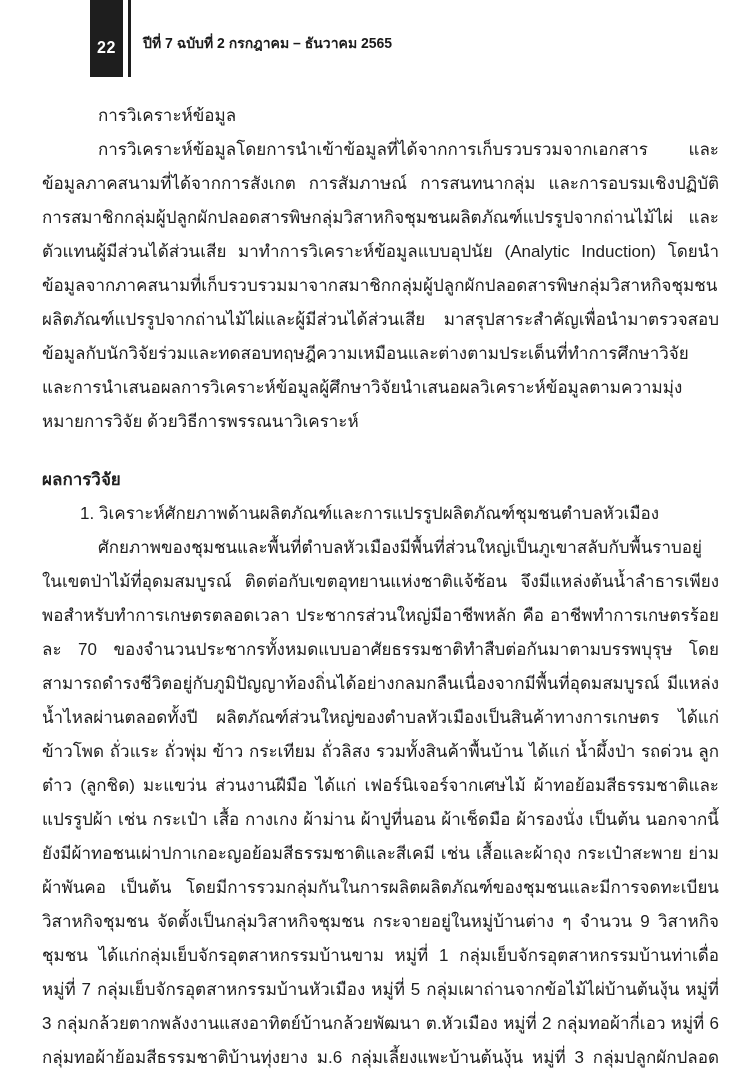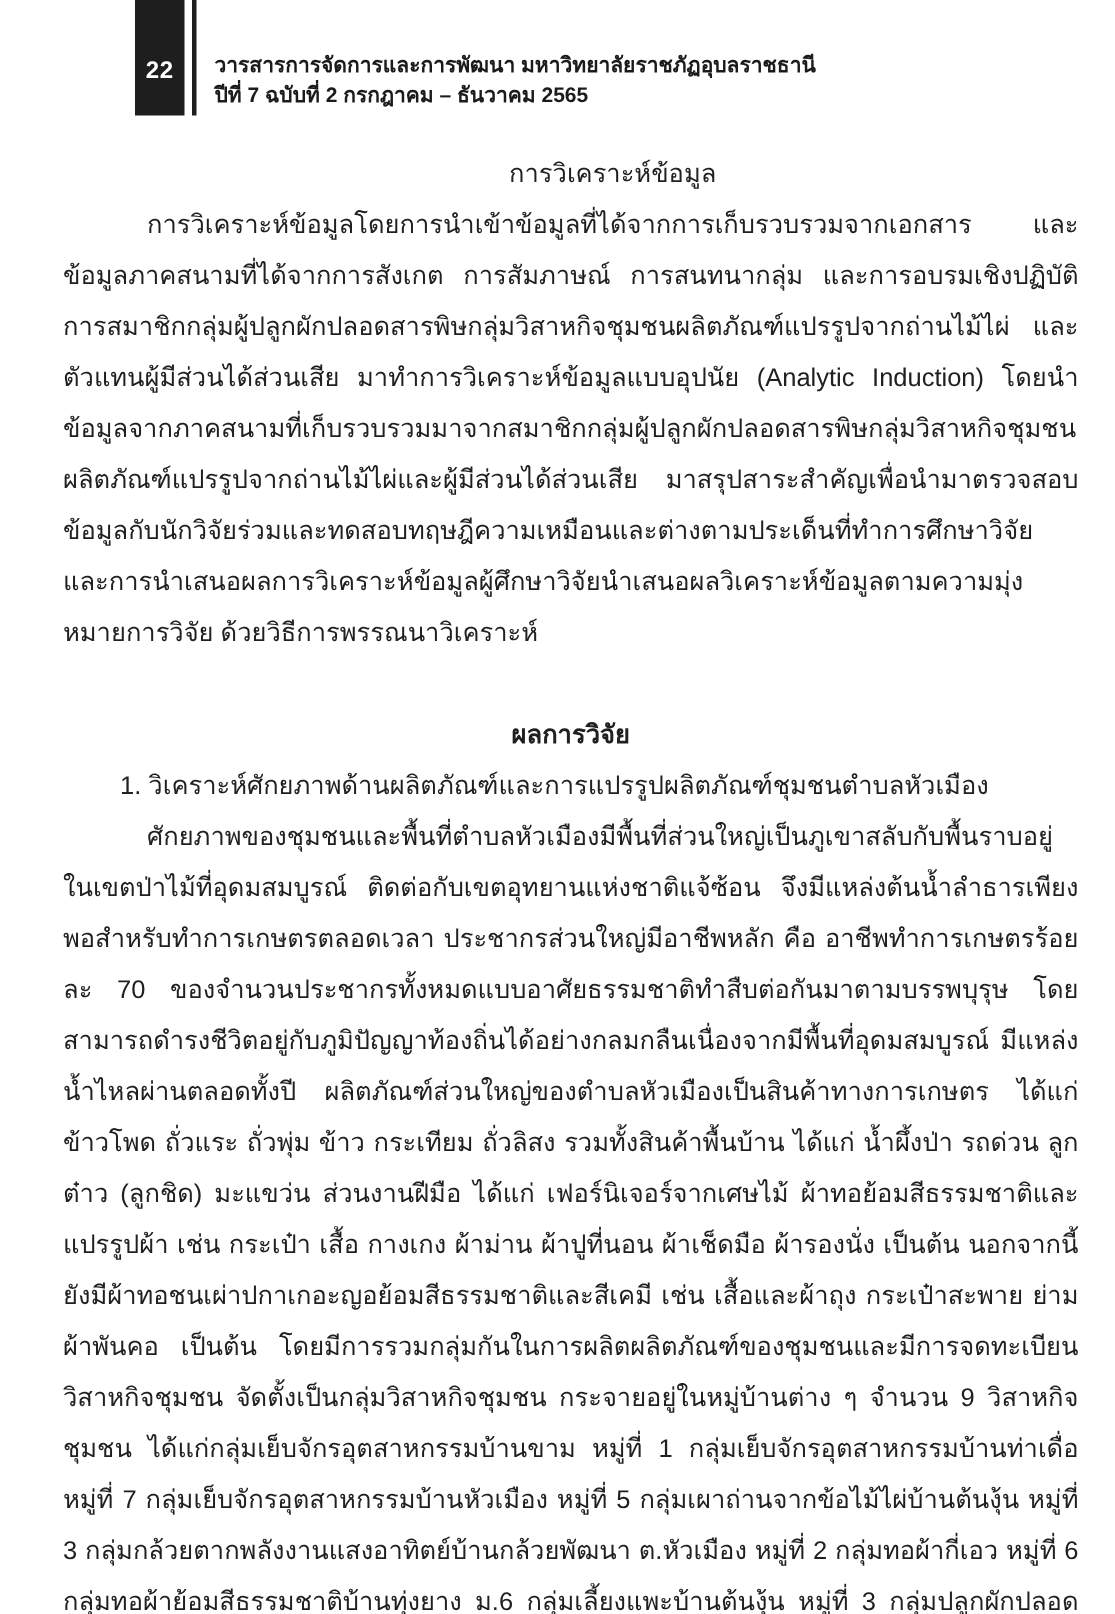--- a/index.html
+++ b/index.html
@@ -59,47 +59,44 @@
     left: 42px;
     top: 99px;
     width: 677px;
     font-size: 17px;
     line-height: 34px;
     color: #202020;
   }
   .section-heading {
     text-indent: 56px;
     font-weight: 400;
-    text-align: center;
   }
   .para {
     margin: 0;
     text-indent: 56px;
     text-align: justify;
   }
   .results-heading {
     font-weight: 700;
-    margin-top: 34px;
-    text-align: center;
+    margin-top: 24px;
   }
   .item-title {
     padding-left: 38px;
   }
 </style>
 </head>
 <body>
 
 <div class="page">
 
   <div class="page-number-box">
     <span class="num">22</span>
   </div>
   <div class="header-rule"></div>
   <div class="header-text">
-    <div>วารสารการจัดการและการพัฒนา มหาวิทยาลัยราชภัฏอุบลราชธานี</div>
     <div>ปีที่ 7 ฉบับที่ 2 กรกฎาคม – ธันวาคม 2565</div>
   </div>
 
   <div class="content">
     <div class="section-heading">การวิเคราะห์ข้อมูล</div>
     <p class="para">การวิเคราะห์ข้อมูลโดยการนำเข้าข้อมูลที่ได้จากการเก็บรวบรวมจากเอกสาร และข้อมูลภาคสนามที่ได้จากการสังเกต การสัมภาษณ์ การสนทนากลุ่ม และการอบรมเชิงปฏิบัติการสมาชิกกลุ่มผู้ปลูกผักปลอดสารพิษกลุ่มวิสาหกิจชุมชนผลิตภัณฑ์แปรรูปจากถ่านไม้ไผ่ และตัวแทนผู้มีส่วนได้ส่วนเสีย มาทำการวิเคราะห์ข้อมูลแบบอุปนัย (Analytic Induction) โดยนำข้อมูลจากภาคสนามที่เก็บรวบรวมมาจากสมาชิกกลุ่มผู้ปลูกผักปลอดสารพิษกลุ่มวิสาหกิจชุมชนผลิตภัณฑ์แปรรูปจากถ่านไม้ไผ่และผู้มีส่วนได้ส่วนเสีย มาสรุปสาระสำคัญเพื่อนำมาตรวจสอบข้อมูลกับนักวิจัยร่วมและทดสอบทฤษฎีความเหมือนและต่างตามประเด็นที่ทำการศึกษาวิจัยและการนำเสนอผลการวิเคราะห์ข้อมูลผู้ศึกษาวิจัยนำเสนอผลวิเคราะห์ข้อมูลตามความมุ่งหมายการวิจัย ด้วยวิธีการพรรณนาวิเคราะห์</p>
 
     <div class="results-heading">ผลการวิจัย</div>
     <div class="item-title">1. วิเคราะห์ศักยภาพด้านผลิตภัณฑ์และการแปรรูปผลิตภัณฑ์ชุมชนตำบลหัวเมือง</div>
     <p class="para">ศักยภาพของชุมชนและพื้นที่ตำบลหัวเมืองมีพื้นที่ส่วนใหญ่เป็นภูเขาสลับกับพื้นราบอยู่ในเขตป่าไม้ที่อุดมสมบูรณ์ ติดต่อกับเขตอุทยานแห่งชาติแจ้ซ้อน จึงมีแหล่งต้นน้ำลำธารเพียงพอสำหรับทำการเกษตรตลอดเวลา ประชากรส่วนใหญ่มีอาชีพหลัก คือ อาชีพทำการเกษตรร้อยละ 70 ของจำนวนประชากรทั้งหมดแบบอาศัยธรรมชาติทำสืบต่อกันมาตามบรรพบุรุษ โดยสามารถดำรงชีวิตอยู่กับภูมิปัญญาท้องถิ่นได้อย่างกลมกลืนเนื่องจากมีพื้นที่อุดมสมบูรณ์ มีแหล่งน้ำไหลผ่านตลอดทั้งปี ผลิตภัณฑ์ส่วนใหญ่ของตำบลหัวเมืองเป็นสินค้าทางการเกษตร ได้แก่ ข้าวโพด ถั่วแระ ถั่วพุ่ม ข้าว กระเทียม ถั่วลิสง รวมทั้งสินค้าพื้นบ้าน ได้แก่ น้ำผึ้งป่า รถด่วน ลูกต๋าว (ลูกชิด) มะแขว่น ส่วนงานฝีมือ ได้แก่ เฟอร์นิเจอร์จากเศษไม้ ผ้าทอย้อมสีธรรมชาติและแปรรูปผ้า เช่น กระเป๋า เสื้อ กางเกง ผ้าม่าน ผ้าปูที่นอน ผ้าเช็ดมือ ผ้ารองนั่ง เป็นต้น นอกจากนี้ยังมีผ้าทอชนเผ่าปกาเกอะญอย้อมสีธรรมชาติและสีเคมี เช่น เสื้อและผ้าถุง กระเป๋าสะพาย ย่าม ผ้าพันคอ เป็นต้น โดยมีการรวมกลุ่มกันในการผลิตผลิตภัณฑ์ของชุมชนและมีการจดทะเบียนวิสาหกิจชุมชน จัดตั้งเป็นกลุ่มวิสาหกิจชุมชน กระจายอยู่ในหมู่บ้านต่าง ๆ จำนวน 9 วิสาหกิจชุมชน ได้แก่กลุ่มเย็บจักรอุตสาหกรรมบ้านขาม หมู่ที่ 1 กลุ่มเย็บจักรอุตสาหกรรมบ้านท่าเดื่อ หมู่ที่ 7 กลุ่มเย็บจักรอุตสาหกรรมบ้านหัวเมือง หมู่ที่ 5 กลุ่มเผาถ่านจากข้อไม้ไผ่บ้านต้นงุ้น หมู่ที่ 3 กลุ่มกล้วยตากพลังงานแสงอาทิตย์บ้านกล้วยพัฒนา ต.หัวเมือง หมู่ที่ 2 กลุ่มทอผ้ากี่เอว หมู่ที่ 6 กลุ่มทอผ้าย้อมสีธรรมชาติบ้านทุ่งยาง ม.6 กลุ่มเลี้ยงแพะบ้านต้นงุ้น หมู่ที่ 3 กลุ่มปลูกผักปลอดสารพิษ หมู่ที่ 6 ซึ่งกลุ่มที่มีการดำเนินงานอย่างต่อเนื่องคือกลุ่มวิสาหกิจชุมชนการปลูกผักปลอดสารพิษและกลุ่มวิสาหกิจชุมชนการแปรรูปจากถ่านข้อไม้ไผ่</p>

